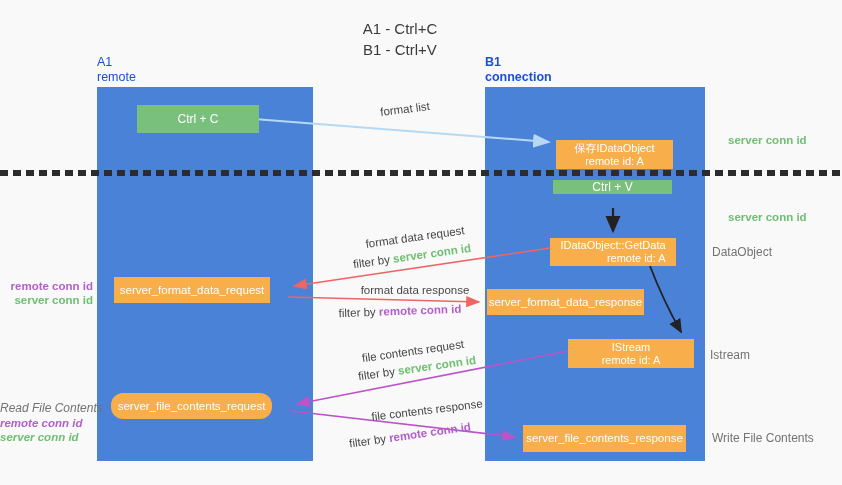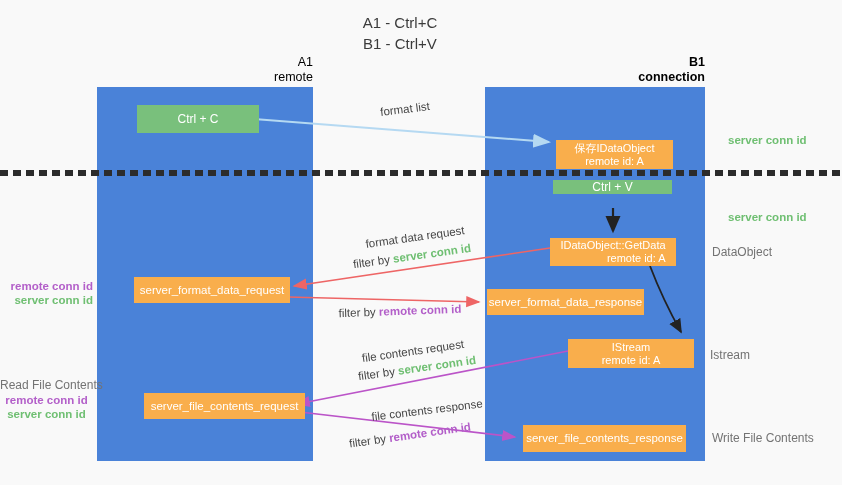--- a/index.html
+++ b/index.html
@@ -1,46 +1,46 @@
 <!DOCTYPE html>
 <html><head>
 <meta charset="utf-8">
 <style>
   html,body{margin:0;padding:0;}
   body{background:#e8e8e8;font-family:"Liberation Sans",sans-serif;}
   #canvas{position:relative;width:842px;height:485px;background:#f9f9f9;overflow:hidden;
           -webkit-font-smoothing:antialiased;}
   .abs{position:absolute;}
   
-  #title{left:0;top:12px;width:800px;text-align:center;color:#3b3b3b;font-size:15px;line-height:21px;}
+  #title{left:0;top:18px;width:800px;text-align:center;color:#3b3b3b;font-size:15px;line-height:21px;}
   
-  .col-header{text-align:right;color:#000000;font-size:12.5px;line-height:15px;}
+  .col-header{text-align:left;color:#1d4ed8;font-size:12.5px;line-height:15px;}
   #header-a1{left:97px;top:55px;width:216px;}
   #header-b1{left:485px;top:55px;width:220px;font-weight:bold;}
   
   .column{background:#4a82d8;}
   #col-a1{left:97px;top:87px;width:216px;height:374px;}
   #col-b1{left:485px;top:87px;width:220px;height:374px;}
   
   #divider{left:0;top:170px;width:842px;height:6px;
     background:repeating-linear-gradient(90deg,#2c2c2c 0 8px,transparent 8px 13px);}
   
   .box{display:flex;align-items:center;justify-content:center;text-align:center;
        color:#ffffff;font-size:12px;line-height:13px;}
   .box.green{background:#79c07c;}
   .box.orange{background:#f9ae4c;}
   .box .two{font-size:11px;line-height:13px;}
   #box-ctrl-c{left:137px;top:105px;width:122px;height:28px;}
   #box-save{left:556px;top:128px;width:117px;height:29px;margin-top:12px;}
   #box-ctrl-v{left:553px;top:180px;width:119px;height:14px;}
   #box-getdata{left:550px;top:238px;width:126px;height:28px;text-align:right;}
-  #box-format-req{left:134px;top:277px;width:156px;height:26px;font-size:11.5px;}
+  #box-format-req{left:114px;top:277px;width:156px;height:26px;font-size:11.5px;}
   #box-format-resp{left:487px;top:289px;width:157px;height:26px;font-size:11.5px;text-align:center;}
   #box-istream{left:568px;top:339px;width:126px;height:29px;}
-  #box-file-req{left:144px;top:393px;width:161px;height:26px;font-size:11.5px;}
+  #box-file-req{left:111px;top:393px;width:161px;height:26px;font-size:11.5px;border-radius:12px;}
   #box-file-resp{left:523px;top:425px;width:163px;height:27px;font-size:11.5px;}
   
   .alabel{color:#474747;font-size:11.5px;line-height:14px;text-align:center;white-space:nowrap;}
   .green-t{color:#6fbf72;font-weight:bold;}
   .purple-t{color:#b35fc9;font-weight:bold;}
   #lbl-format-list{left:355px;top:102px;width:100px;transform:rotate(-7deg);}
   #lbl-fdr-1{left:345px;top:230px;width:140px;transform:rotate(-8deg);}
   #lbl-fdr-2{left:337px;top:249px;width:150px;transform:rotate(-8deg);}
   #lbl-fdresp-1{left:345px;top:283px;width:140px;}
   #lbl-fdresp-2{left:330px;top:304px;width:140px;transform:rotate(-2deg);}
@@ -50,21 +50,21 @@
   #lbl-fcresp-2{left:335px;top:428px;width:150px;transform:rotate(-8deg);}
   
   .side{font-size:12px;color:#737373;white-space:nowrap;}
   .side-strong{font-size:11.5px;font-weight:bold;line-height:14px;white-space:nowrap;}
   #r-serverconn-1{left:728px;top:133px;}
   #r-serverconn-2{left:728px;top:210px;}
   #r-dataobject{left:712px;top:245px;}
   #r-istream{left:710px;top:348px;}
   #r-writefile{left:712px;top:431px;}
   #l-conn-top{left:0;top:279px;width:93px;text-align:right;}
-  #l-stack-bottom{left:0;top:378px;width:93px;text-align:center;}
+  #l-stack-bottom{left:0;top:401px;width:93px;text-align:left;font-style:italic;}
   #l-stack-bottom .side{line-height:15px;display:block;}
   
   #arrows{left:0;top:0;width:842px;height:485px;pointer-events:none;}
 </style>
 </head>
 <body>
 
 <div id="canvas">
 
   <div class="abs" id="title">
@@ -155,20 +155,21 @@
     <span>server_file_contents_response</span>
   </div>
 
   <div class="abs alabel" id="lbl-format-list">format list</div>
 
   <div class="abs alabel" id="lbl-fdr-1">format data request</div>
   <div class="abs alabel" id="lbl-fdr-2">
     <span>filter by </span><span class="green-t">server conn id</span>
   </div>
 
+  <div class="abs alabel" id="lbl-fdresp-1">format data response</div>
   <div class="abs alabel" id="lbl-fdresp-2">
     <span>filter by </span><span class="purple-t">remote conn id</span>
   </div>
 
   <div class="abs alabel" id="lbl-fcr-1">file contents request</div>
   <div class="abs alabel" id="lbl-fcr-2">
     <span>filter by </span><span class="green-t">server conn id</span>
   </div>
 
   <div class="abs alabel" id="lbl-fcresp-1">file contents response</div>

